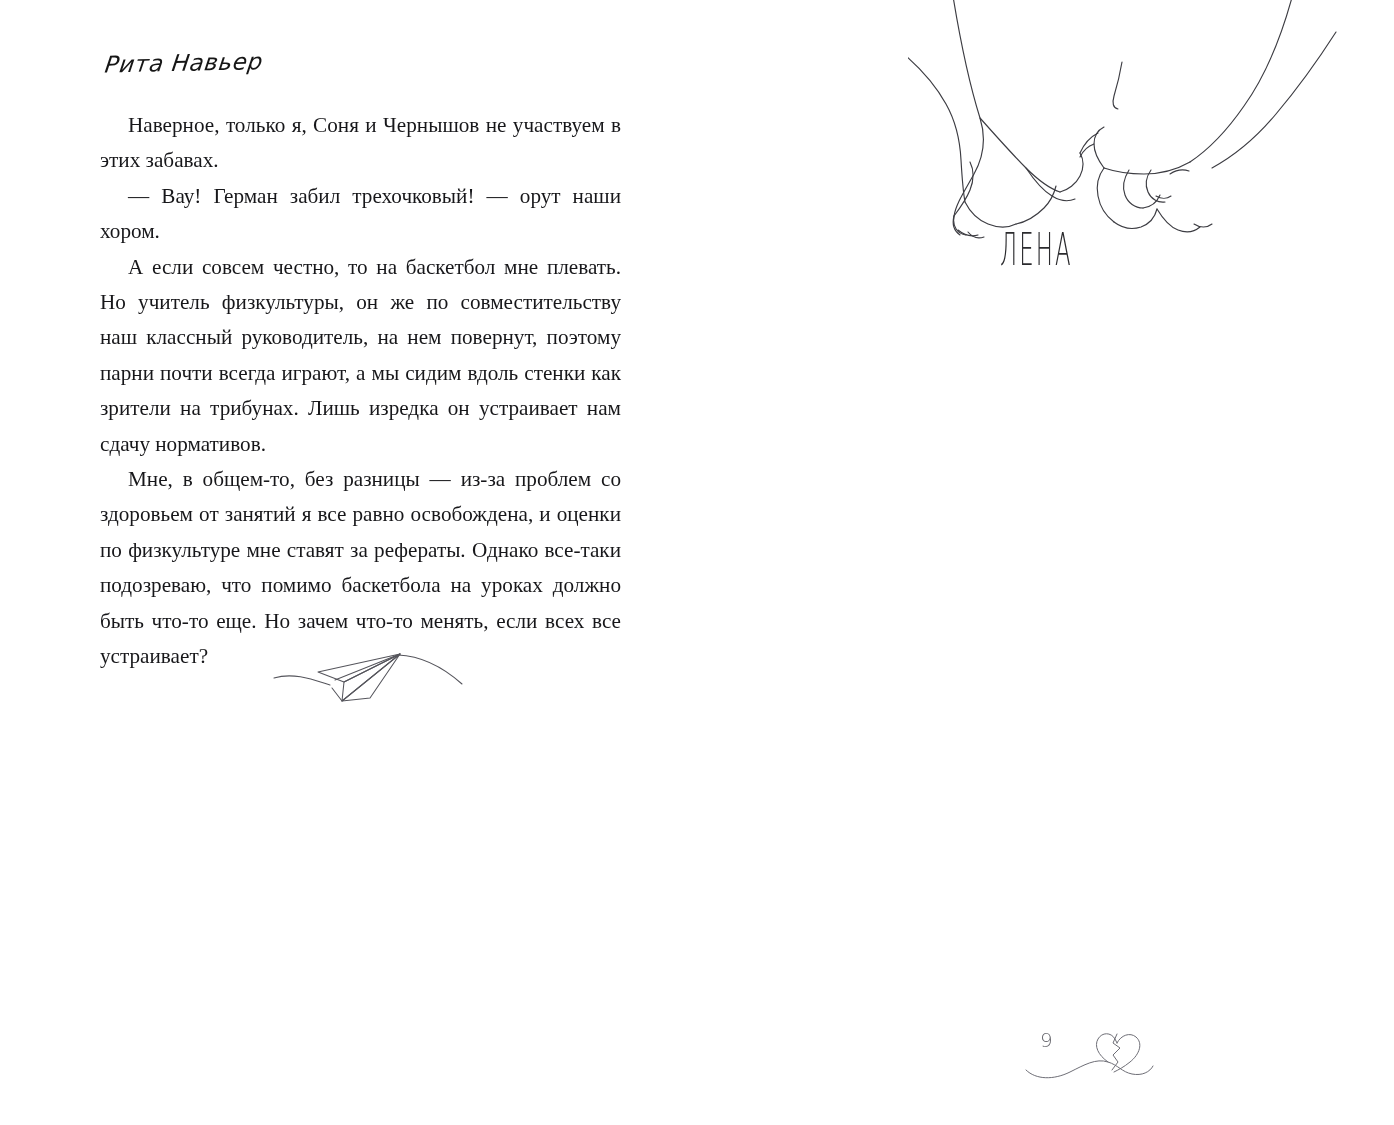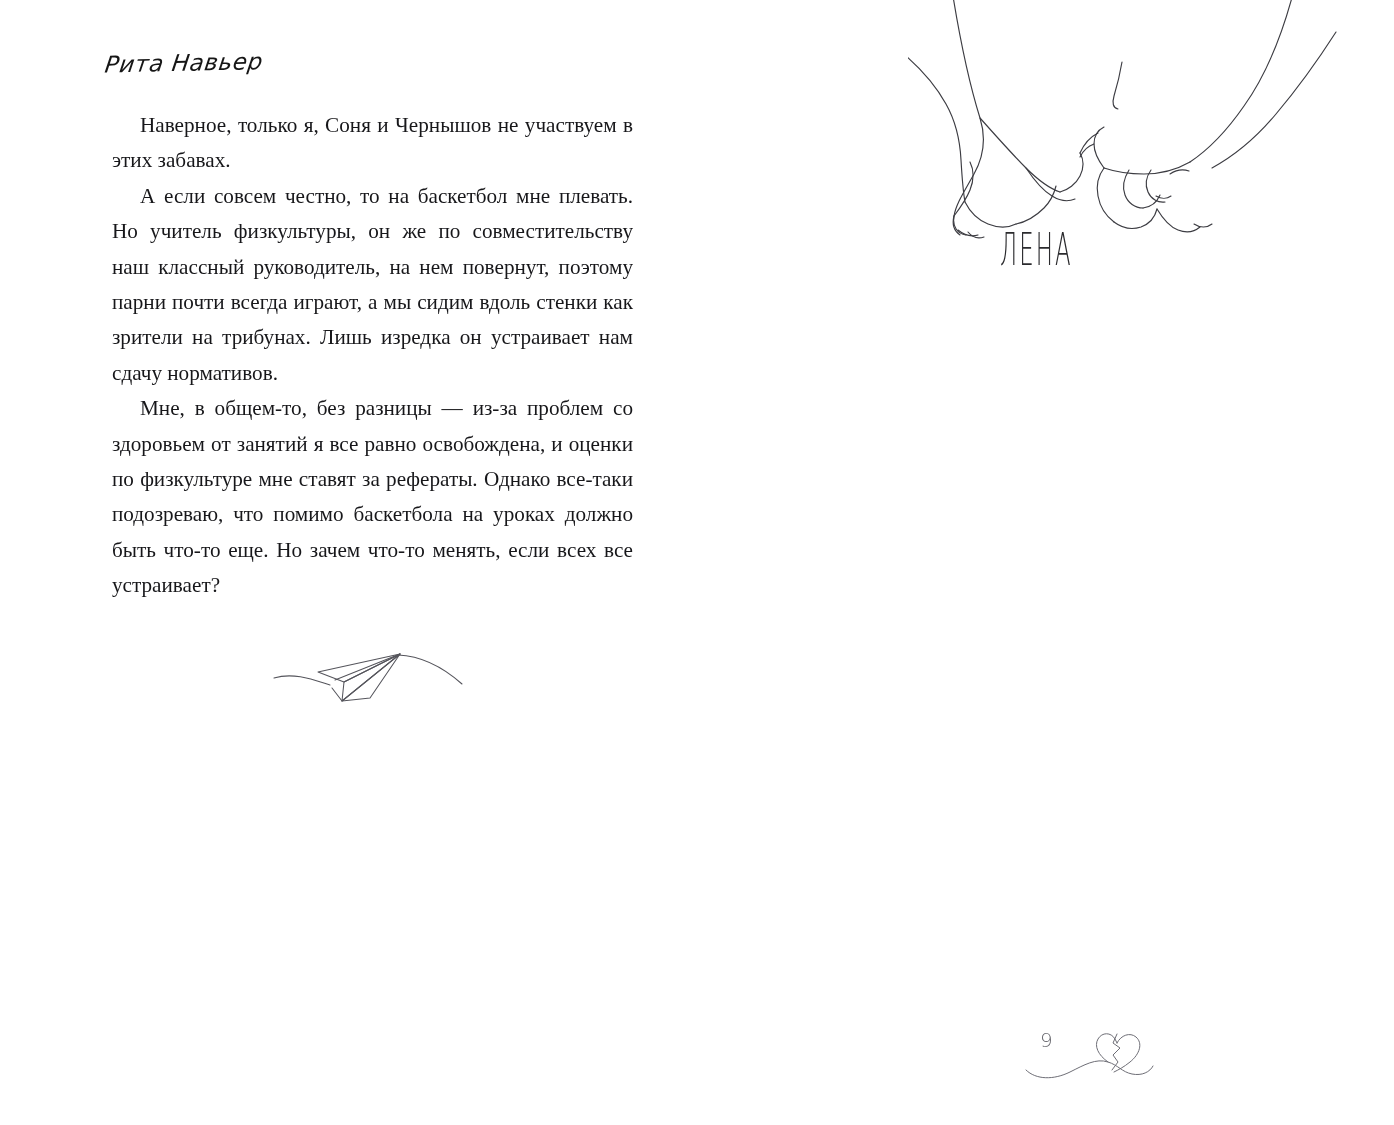--- a/index.html
+++ b/index.html
@@ -50,21 +50,21 @@
   
   .textblock {
     position: absolute;
     font-size: 21.2px;
     line-height: 35.4px;
     text-align: justify;
     text-justify: inter-word;
     hyphens: manual;
     color: #17171a;
   }
-  .textblock.left  { left: 112px; top: 108px;  width: 521px; }
+  .textblock.left  { left: 100px; top: 108px;  width: 521px; }
 
   .textblock p {
     margin: 0;
     text-indent: 28px;
   }
 
   
   .chapter-art {
     position: absolute;
     left: 170px;          
@@ -124,20 +124,21 @@
 <body>
 
 <div class="spread">
 
   <div class="page page-left">
 
     <div class="running-head">Рита Навьер</div>
 
     <div class="textblock left">
       <p>Наверное, только я, Соня и Чернышов не участвуем в этих забавах.</p>
+      <p>— Вау! Герман забил трехочковый! — орут наши хором.</p>
       <p>А если совсем честно, то на баскетбол мне плевать. Но учитель физкультуры, он же по совместительству наш классный руководитель, на нем повернут, поэтому парни почти всегда играют, а мы сидим вдоль стенки как зрители на трибунах. Лишь изредка он устраивает нам сдачу нормативов.</p>
       <p>Мне, в общем-то, без разницы — из-за проблем со здоровьем от занятий я все равно освобождена, и оценки по физкультуре мне ставят за рефераты. Однако все-таки подозреваю, что помимо баскетбола на уроках должно быть что-то еще. Но зачем что-то менять, если всех все устраивает?</p>
     </div>
 
     <div class="ornament-plane">
       <svg viewBox="0 0 210 84" fill="none" xmlns="http://www.w3.org/2000/svg">
         <g stroke="#55555c" stroke-width="1.05" fill="none" stroke-linecap="round" stroke-linejoin="round">
 
           <path d="M2 50 C 22 44, 42 52, 58 57"></path>
 

